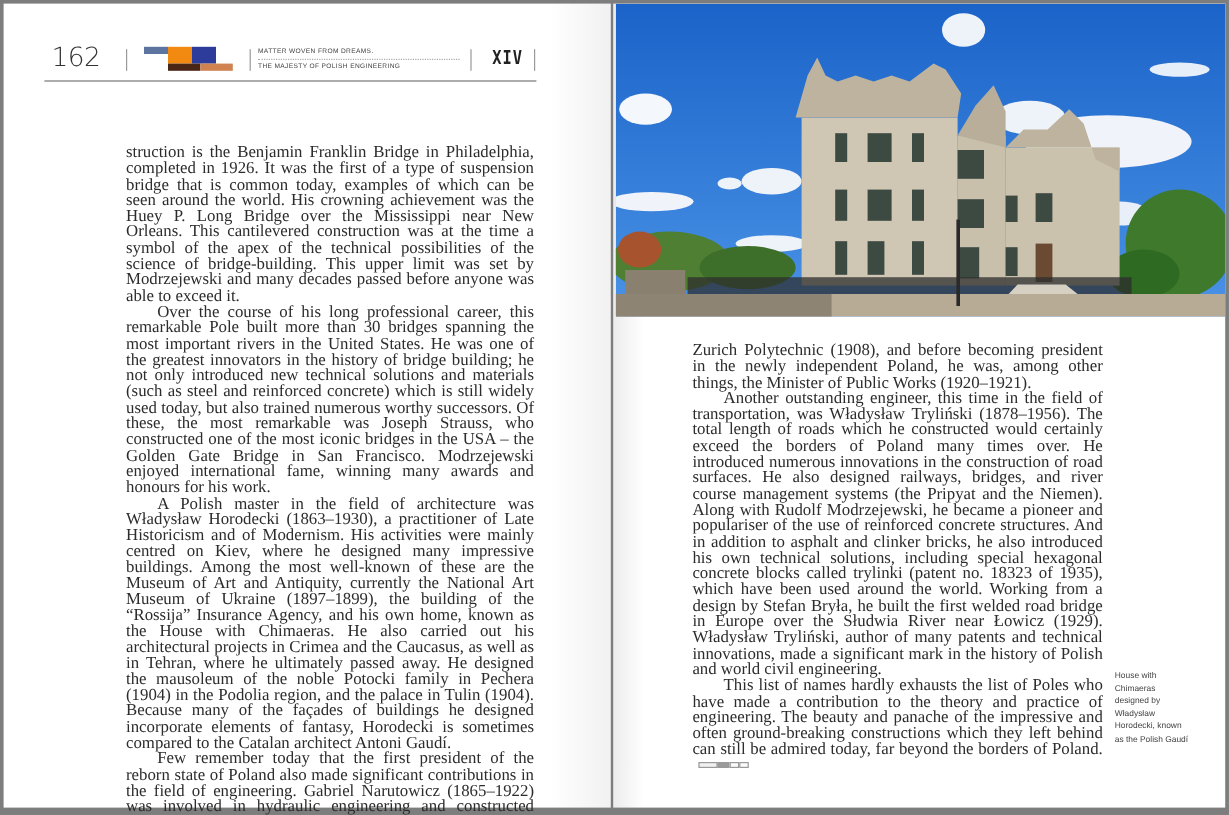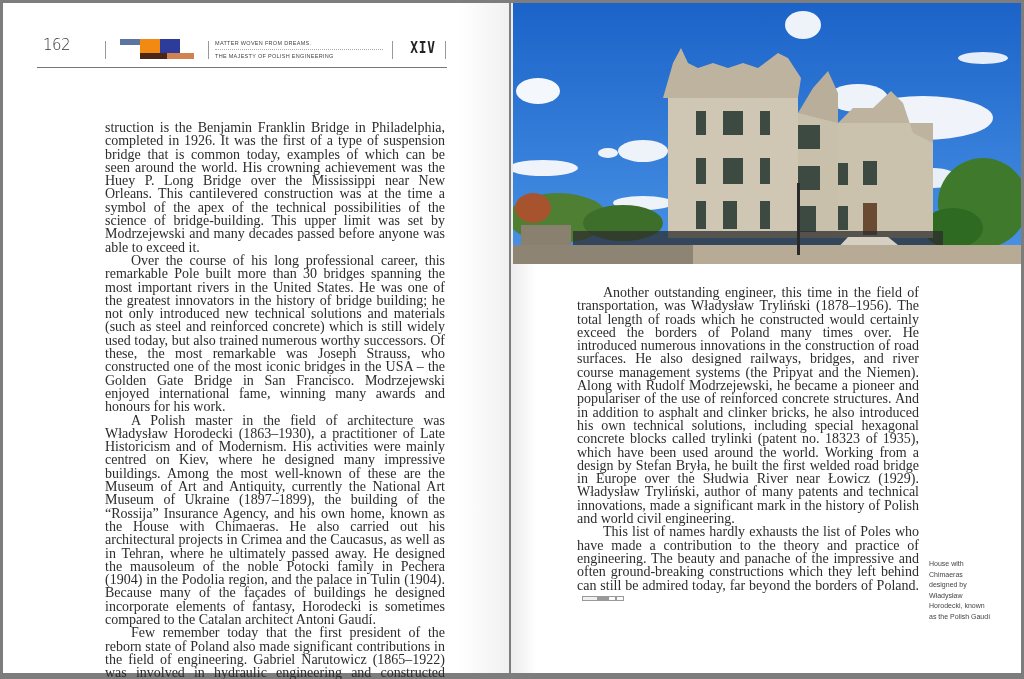--- a/index.html
+++ b/index.html
@@ -14,21 +14,21 @@
       position: absolute; top: 3px; height: 670px; background: #ffffff;
     }
     .page.left { left: 3px; width: 506px; background: linear-gradient(to right, #ffffff 0%, #ffffff 90%, #f1f1f1 100%); }
     .page.right { left: 511px; width: 510px; background: linear-gradient(to right, #ececec 0%, #ffffff 5%, #ffffff 100%); }
 
     
     .header { position: absolute; left: 34px; top: 30px; width: 410px; height: 34px; border-bottom: 1px solid #777; }
     .page-number {
       position: absolute; left: 6px; top: 3px;
       font-family: "DejaVu Sans", "Liberation Sans", sans-serif;
-      font-size: 15px; font-weight: 300; color: #333; letter-spacing: -0.5px;
+      font-size: 22px; font-weight: 300; color: #333; letter-spacing: -0.5px;
     }
     .vsep { position: absolute; top: 8px; width: 1px; height: 18px; background: #999; }
     .logo { position: absolute; left: 83px; top: 6px; width: 76px; height: 20px; }
     .logo span { position: absolute; display: block; }
     .running-head { position: absolute; left: 178px; top: 7px; width: 168px;
       font-family: "Liberation Sans", "DejaVu Sans", sans-serif; font-size: 5.5px; color: #444; letter-spacing: 0.3px; }
     .running-head .line1 { padding-bottom: 3px; border-bottom: 1px dotted #aaa; }
     .running-head .line2 { padding-top: 3px; }
     .chapter {
       position: absolute; left: 370px; top: 5px;
@@ -158,19 +158,20 @@
         <polygon points="335,234 375,234 395,250 320,250" fill="#d6d0c2"></polygon>
 
         <rect x="0" y="242" width="508" height="19" fill="#b8ab95"></rect>
         <rect x="0" y="242" width="180" height="19" fill="#8e8474"></rect>
 
         <rect x="284" y="180" width="3" height="72" fill="#2a2a2a"></rect>
       </svg>
     </div>
 
     <div class="col right-col">
+      <p>Zurich Polytechnic (1908), and before becoming president in the newly in­dependent Poland, he was, among other things, the Minister of Public Works (1920–1921).</p>
       <p class="indent">Another outstanding engineer, this time in the field of transportation, was Władysław Tryliński (1878–1956). The total length of roads which he constructed would certainly exceed the borders of Poland many times over. He introduced numerous innovations in the construction of road surfaces. He also designed railways, bridges, and river course management systems (the Pripyat and the Niemen). Along with Rudolf Modrzejewski, he became a pioneer and populariser of the use of reinforced concrete structures. And in addition to asphalt and clinker bricks, he also introduced his own tech­nical solutions, including special hexagonal concrete blocks called trylinki (patent no. 18323 of 1935), which have been used around the world. Working from a design by Stefan Bryła, he built the first welded road bridge in Eu­rope over the Słudwia River near Łowicz (1929). Władysław Tryliński, au­thor of many patents and technical innovations, made a significant mark in the history of Polish and world civil engineering.</p>
       <p class="indent"><span>This list of names hardly exhausts the list of Poles who have made a contribution to the theory and practice of engineering. The beauty and panache of the impressive and often ground-breaking constructions which they left behind can still be admired today, far beyond the borders of Po­land.</span><span class="end-mark"><span style="left:0;width:16px;background:#f0f0f0"></span><span style="left:16px;width:10px;background:#9a9a9a"></span><span style="left:26px;width:8px;background:#fafafa"></span><span style="left:34px;width:8px;background:#fafafa"></span></span></p>
     </div>
 
     <div class="caption">House with Chimaeras designed by Władysław Horodecki, known as the Polish Gaudí</div>
   </div>
 </div>
 
 </body></html>

